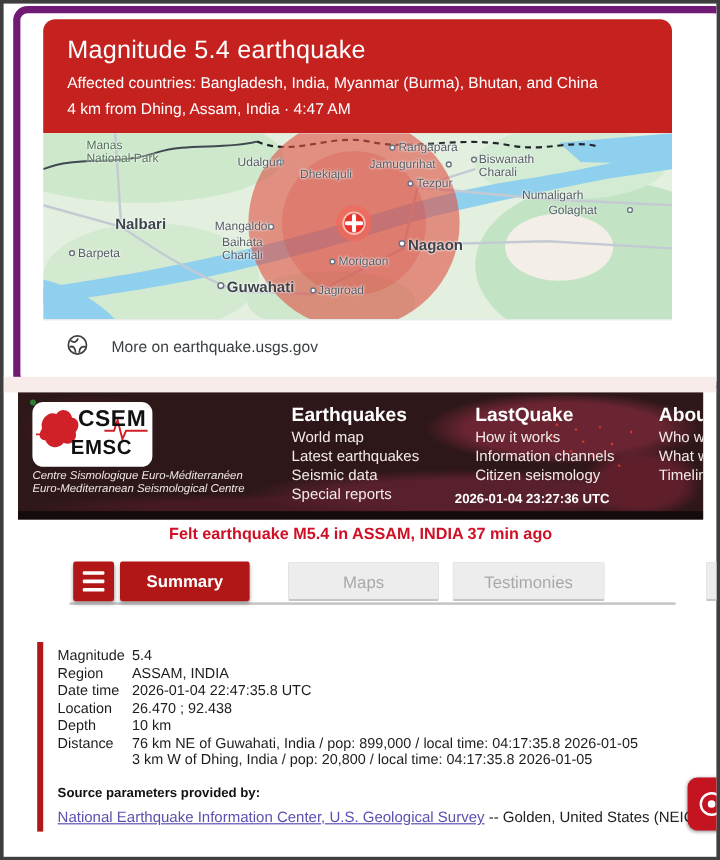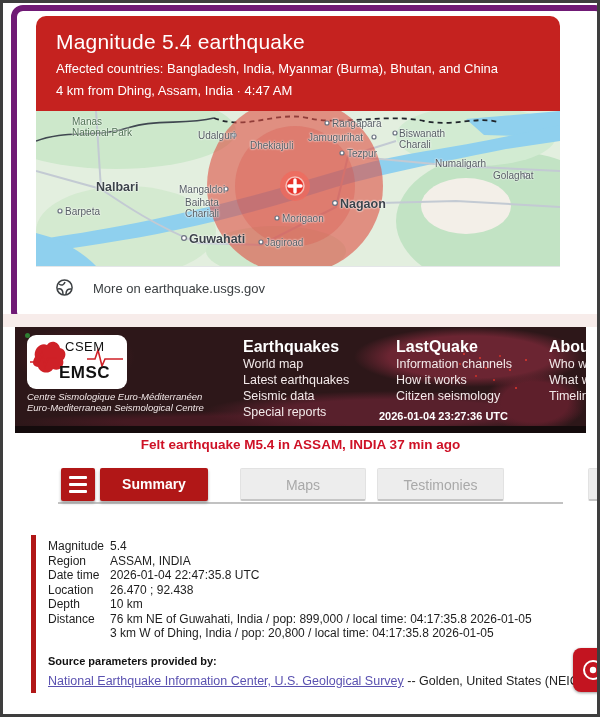--- a/index.html
+++ b/index.html
@@ -32,21 +32,21 @@
       radial-gradient(closest-side at 520px 75px,#5e1f2b 0%,#5e1f2b 65%,rgba(94,31,43,0) 100%),
       radial-gradient(closest-side at 380px 85px,#58202c 0%,#58202c 60%,rgba(88,32,44,0) 100%),
       radial-gradient(closest-side at 240px 95px,#451a22 0%,#451a22 55%,rgba(69,26,34,0) 100%),
       radial-gradient(closest-side at 60px 30px,#3c1a1e 0%,#3c1a1e 60%,rgba(60,26,30,0) 100%);}
   .emsc::after{content:"";position:absolute;left:0;bottom:0;width:100%;height:7px;background:#140b0c;}
   .qdots{position:absolute;left:440px;top:22px;width:2px;height:2px;background:#e0392e;border-radius:50%;
     box-shadow:8px 4px #e0392e,16px -2px #d13028,24px 8px #e0392e,4px 14px #d13028,30px 18px #e0392e,
       44px 6px #d13028,54px 20px #e0392e,38px 30px #d13028,60px 38px #e0392e,20px 26px #d13028,70px 10px #e0392e;}
   .logoBox{position:absolute;left:12px;top:8px;width:100px;height:54px;background:#fff;border-radius:9px;}
   .logoBox .dotg{position:absolute;left:-2px;top:-2px;width:5px;height:5px;background:#2e7d32;border-radius:50%;}
-  .logoBox .l1{position:absolute;left:38px;top:4px;font-size:13px;font-weight:normal;color:#111;letter-spacing:.5px;}
+  .logoBox .l1{position:absolute;left:38px;top:4px;font-size:19px;font-weight:bold;color:#111;letter-spacing:.5px;}
   .logoBox .l2{position:absolute;left:32px;top:28px;font-size:17px;font-weight:bold;color:#111;letter-spacing:.5px;}
   .tag{position:absolute;left:12px;font-size:9.5px;font-style:italic;color:#f1e7e7;white-space:nowrap;}
   .col{position:absolute;top:11px;white-space:nowrap;}
   .col .h{font-size:16px;font-weight:bold;}
   .col .it{font-size:12.5px;line-height:16px;color:#f3eaea;cursor:pointer;}
   .col .it:first-of-type{margin-top:7px;}
   .utc{position:absolute;left:336px;top:83px;font-size:11px;font-weight:bold;color:#fff;margin-left:28px;}
   
   .felt{position:absolute;left:12px;top:434px;width:571px;text-align:center;color:#ce1126;
     font-weight:bold;font-size:13.5px;}
@@ -135,21 +135,21 @@
       <div class="mlabel park" style="left:36px;top:5px;">Manas
 National Park</div>
       <div class="mlabel" style="left:162px;top:19px;">Udalguri</div>
       <div class="mlabel" style="left:214px;top:29px;">Dhekiajuli</div>
       <div class="mlabel" style="left:296px;top:7px;">Rangapara</div>
       <div class="mlabel" style="left:272px;top:21px;">Jamugurihat</div>
       <div class="mlabel" style="left:311px;top:37px;">Tezpur</div>
       <div class="mlabel" style="left:363px;top:17px;">Biswanath
 Charali</div>
       <div class="mlabel" style="left:399px;top:47px;">Numaligarh</div>
-      <div class="mlabel" style="left:457px;top:59px;">Golaghat</div>
+      <div class="mlabel" style="left:421px;top:59px;">Golaghat</div>
       <div class="mlabel b" style="left:60px;top:70px;">Nalbari</div>
       <div class="mlabel" style="left:143px;top:73px;">Mangaldoi</div>
       <div class="mlabel" style="left:149px;top:86px;">Baihata
 Chariali</div>
       <div class="mlabel" style="left:29px;top:95px;">Barpeta</div>
       <div class="mlabel b" style="left:304px;top:87px;">Nagaon</div>
       <div class="mlabel" style="left:246px;top:102px;">Morigaon</div>
       <div class="mlabel b" style="left:153px;top:122px;">Guwahati</div>
       <div class="mlabel" style="left:229px;top:126px;">Jagiroad</div>
     </div>
@@ -183,22 +183,22 @@
 
     <div class="col" style="left:228px;">
       <div class="h">Earthquakes</div>
       <div class="it">World map</div>
       <div class="it">Latest earthquakes</div>
       <div class="it">Seismic data</div>
       <div class="it">Special reports</div>
     </div>
     <div class="col" style="left:381px;">
       <div class="h">LastQuake</div>
+      <div class="it">How it works</div>
       <div class="it">Information channels</div>
-      <div class="it">How it works</div>
       <div class="it">Citizen seismology</div>
     </div>
     <div class="col" style="left:534px;">
       <div class="h">About</div>
       <div class="it">Who we</div>
       <div class="it">What we</div>
       <div class="it">Timeline</div>
     </div>
     <div class="utc">2026-01-04 23:27:36 UTC</div>
   </section>

